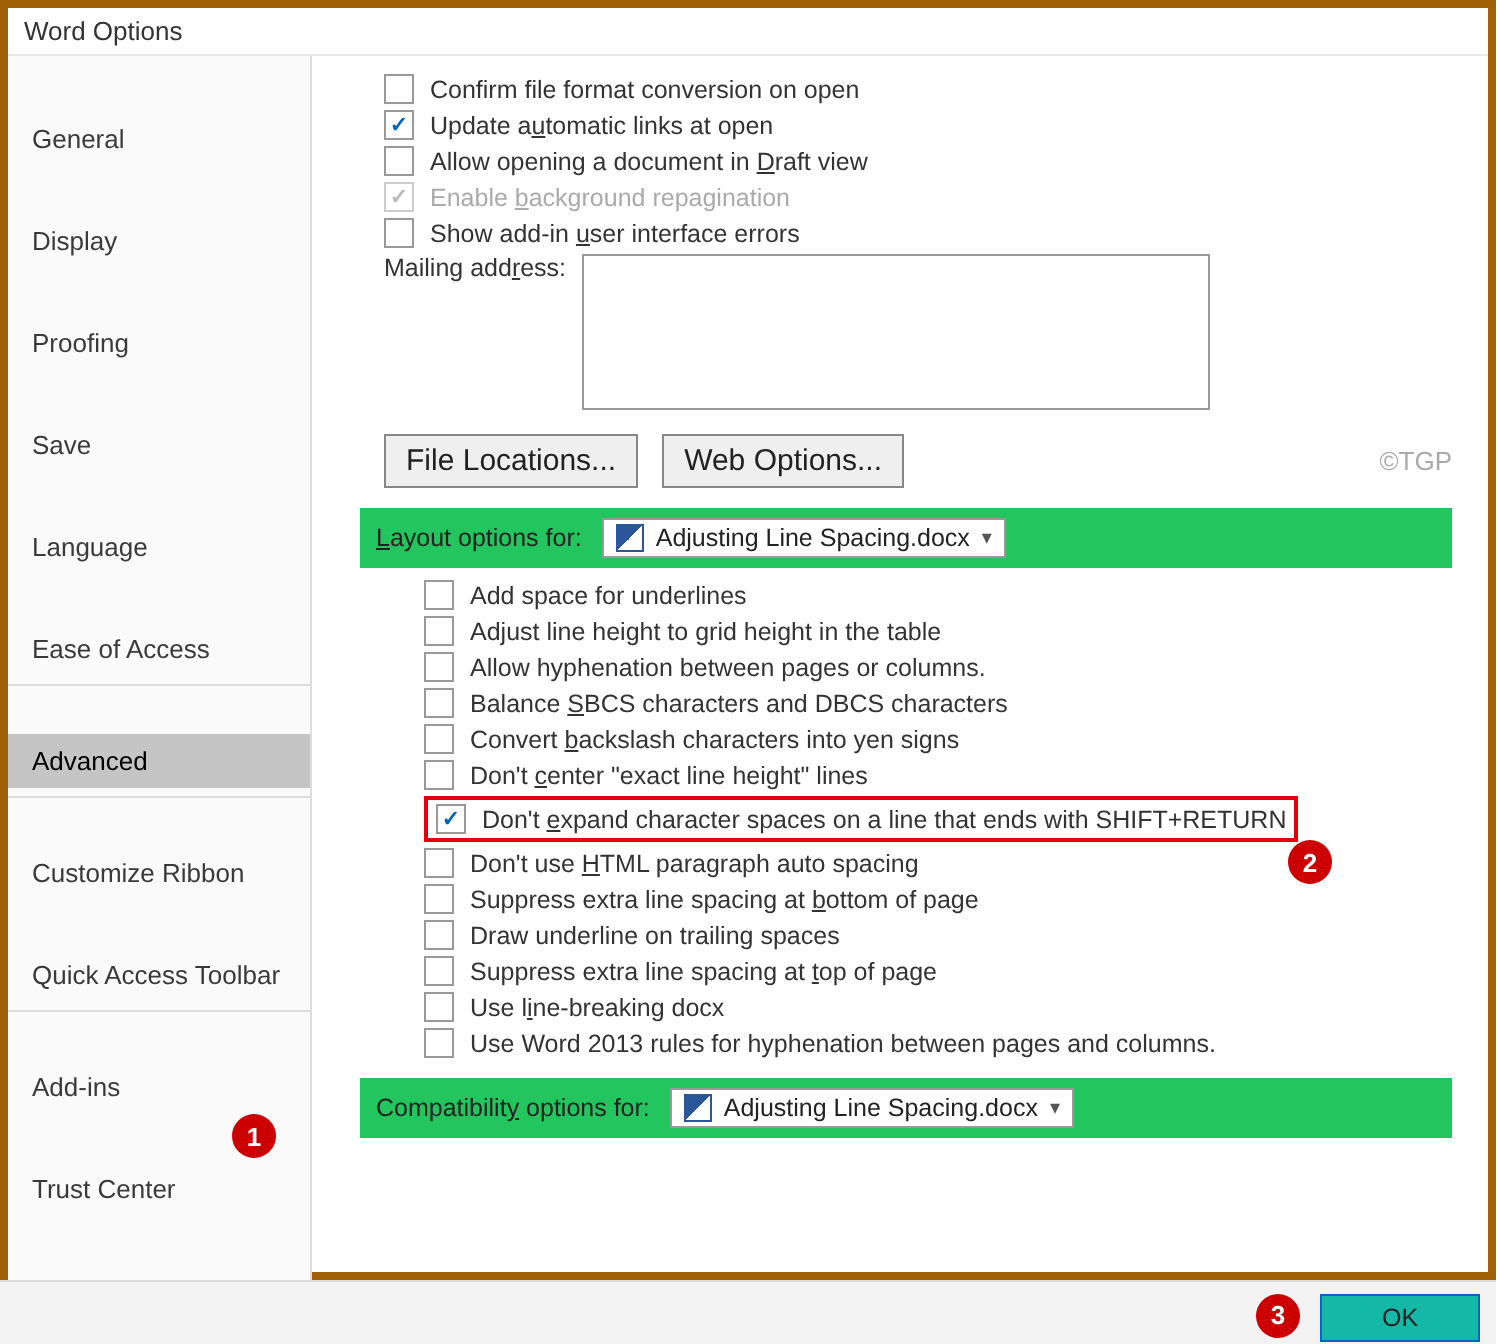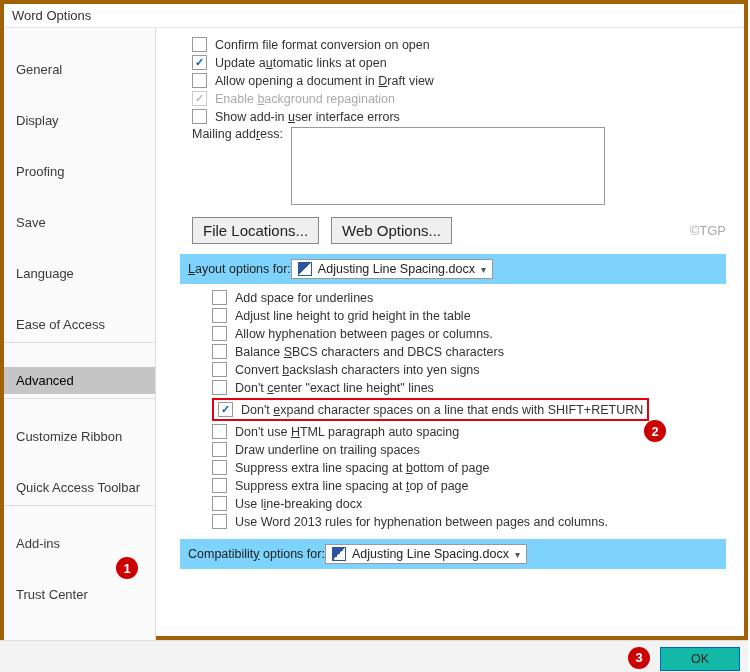--- a/index.html
+++ b/index.html
@@ -18,21 +18,21 @@
 .chk.checked.blue::after { color: #0067c0; }
 .chk.disabled { border-color: #ccc; }
 .chk.disabled.checked::after { color: #bbb; }
 .lbl { color: #333; }
 .lbl .accel { text-decoration: underline; }
 .lbl.disabled { color: #aaa; }
 .mail-row { display: flex; align-items: flex-start; margin: 3px 0 3px 12px; }
 .mail-box { width: 314px; height: 78px; border: 1px solid #999; margin-left: 8px; }
 .btn-row { display: flex; gap: 12px; margin: 12px 0 8px 12px; align-items: center; }
 .btn { border: 1px solid #888; background: #efefef; padding: 4px 10px; font-size: 15px; cursor: pointer; }
-.section-hdr { background: #7dd3fc; padding: 5px 8px; margin: 10px 0 6px 0; display: flex; align-items: center; gap: 0; }
+.section-hdr { background: #22c55e; padding: 5px 8px; margin: 10px 0 6px 0; display: flex; align-items: center; gap: 10px; }
 .section-hdr .hdr-lbl .accel { text-decoration: underline; }
 .doc-select { display: inline-flex; align-items: center; border: 1px solid #999; background: #fff; padding: 2px 6px; gap: 6px; cursor: pointer; }
 .doc-icon { width: 14px; height: 14px; display: inline-block; background: linear-gradient(135deg,#2b579a 0 50%,#fff 50% 100%); border: 1px solid #2b579a; }
 .chev { font-size: 10px; color: #555; }
 .indent { margin-left: 32px; }
 .highlight-box { border: 2px solid #e3000f; padding: 2px 4px; display: inline-flex; align-items: center; }
 .badge { width: 22px; height: 22px; border-radius: 50%; background: #cc0000; color: #fff; font-size: 13px; font-weight: bold; display: inline-flex; align-items: center; justify-content: center; position: absolute; }
 .badge.b1 { top: 190px; left: 112px; }
 .badge.b2 { top: 416px; left: 640px; }
 .watermark { color: #aaa; font-size: 13px; }
@@ -142,25 +142,25 @@
               <span class="chk checked blue"></span>
               <span class="lbl"><span>Don't </span><span class="accel">e</span><span>xpand character spaces on a line that ends with SHIFT+RETURN</span></span>
             </span>
           </div>
           <div class="row indent">
             <span class="chk"></span>
             <span class="lbl"><span>Don't use </span><span class="accel">H</span><span>TML paragraph auto spacing</span></span>
           </div>
           <div class="row indent">
             <span class="chk"></span>
-            <span class="lbl">Draw underline on trailing spaces</span>
+            <span class="lbl"><span>Suppress extra line spacing at </span><span class="accel">b</span><span>ottom of page</span></span>
           </div>
           <div class="row indent">
             <span class="chk"></span>
-            <span class="lbl"><span>Suppress extra line spacing at </span><span class="accel">b</span><span>ottom of page</span></span>
+            <span class="lbl">Draw underline on trailing spaces</span>
           </div>
           <div class="row indent">
             <span class="chk"></span>
             <span class="lbl"><span>Suppress extra line spacing at </span><span class="accel">t</span><span>op of page</span></span>
           </div>
           <div class="row indent">
             <span class="chk"></span>
             <span class="lbl"><span>Use l</span><span class="accel">i</span><span>ne-breaking docx</span></span>
           </div>
           <div class="row indent">

